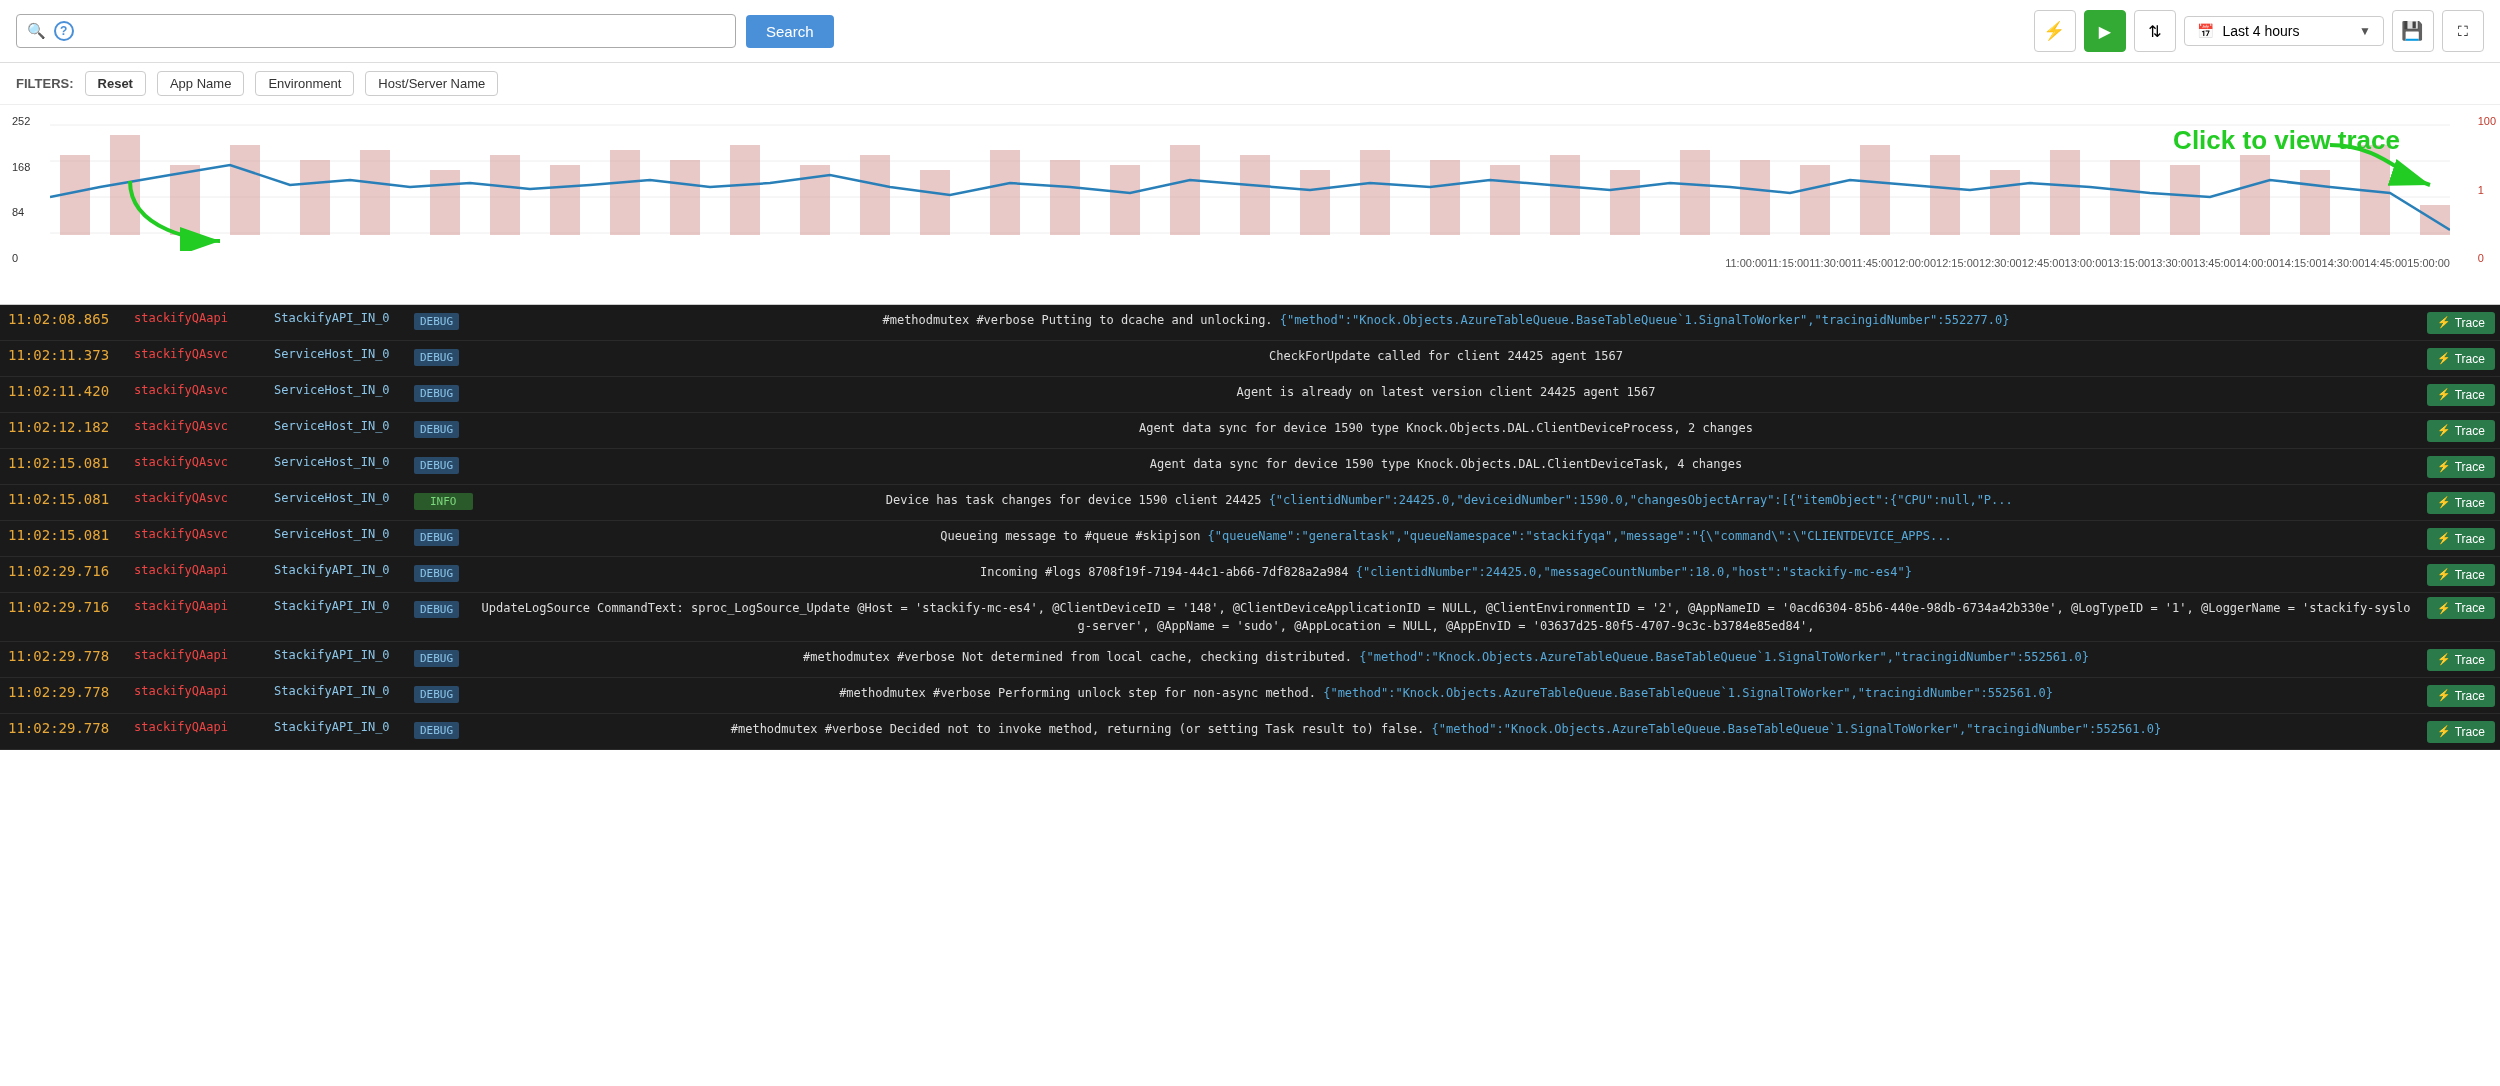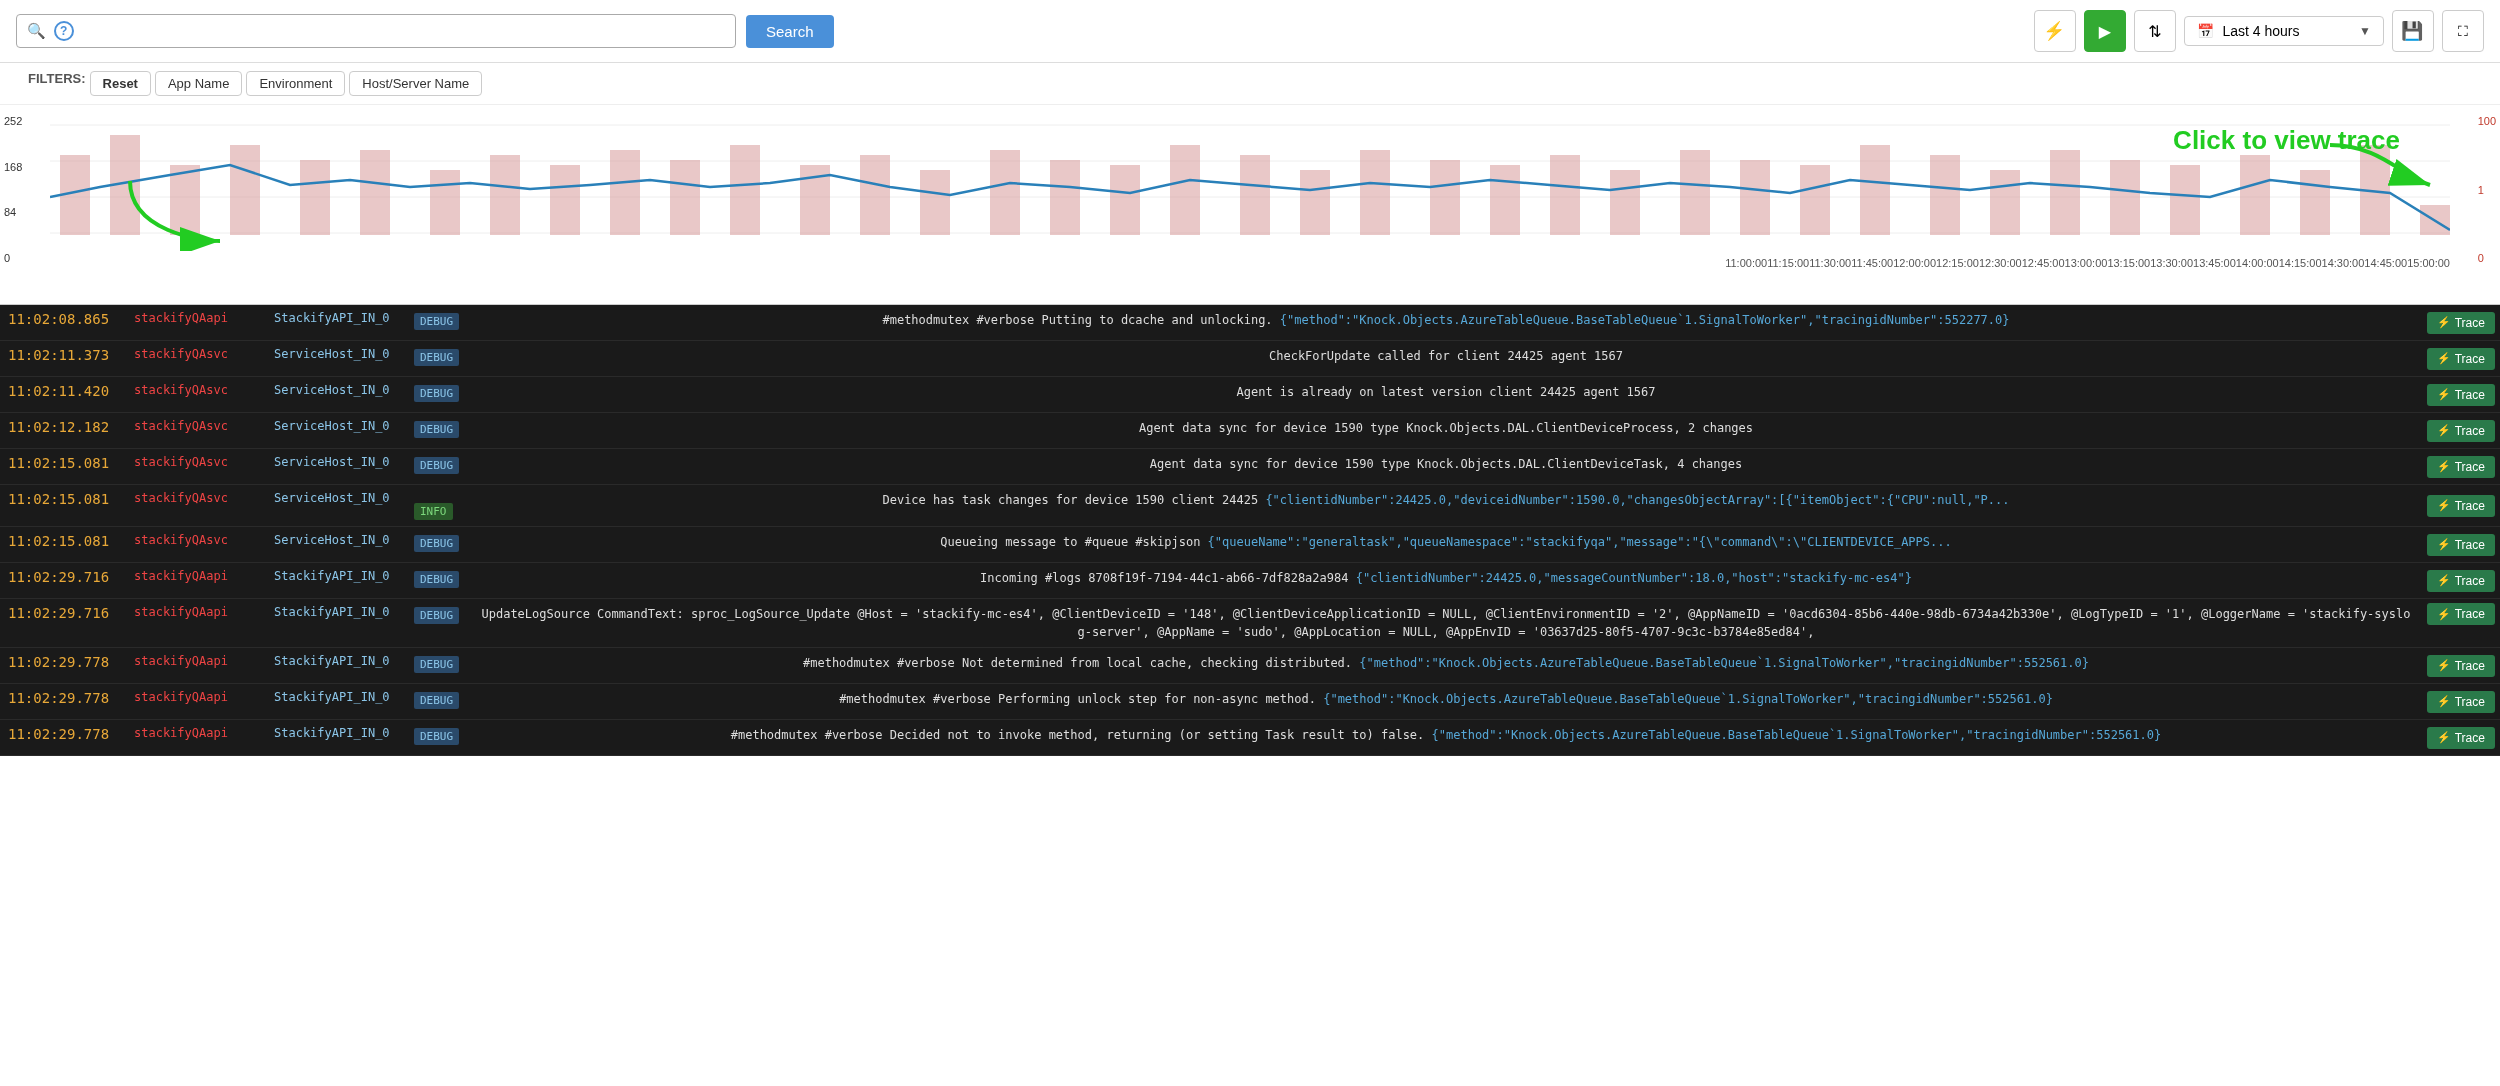--- a/index.html
+++ b/index.html
@@ -75,23 +75,23 @@
       font-size: 14px;
       background: #fff;
       cursor: pointer;
       min-width: 200px;
     }
     .time-range-selector .chevron { font-size: 12px; color: #555; margin-left: auto; }
 
     
     .filters-bar {
       display: flex;
-      align-items: flex-start;
-      padding: 8px 28px;
-      gap: 4px;
+      align-items: center;
+      padding: 8px 16px;
+      gap: 11px;
       border-bottom: 1px solid #eee;
     }
     .filters-label {
       font-size: 13px;
       color: #555;
       font-weight: bold;
     }
     .filter-btn {
       border: 1px solid #ccc;
       border-radius: 4px;
@@ -106,21 +106,21 @@
     
     .chart-area {
       position: relative;
       height: 200px;
       background: #fff;
       border-bottom: 1px solid #ccc;
       padding: 10px 50px 30px 50px;
     }
     .chart-y-left {
       position: absolute;
-      left: 4px;
+      left: 12px;
       top: 0;
       height: calc(100% - 30px);
       display: flex;
       flex-direction: column;
       justify-content: space-between;
       font-size: 11px;
       color: #333;
       padding: 10px 0;
     }
     .chart-y-right {
@@ -199,22 +199,22 @@
       border-radius: 2px;
       padding: 2px 6px;
       margin-top: 2px;
       display: inline-block;
       font-size: 11px;
     }
     .level-info {
       background: #2a5a2a;
       color: #7cd87c;
       border-radius: 2px;
-      padding: 2px 6px;
-      margin-top: 12px;
+      padding: 2px 16px;
+      margin-top: 2px;
       display: inline-block;
       font-size: 11px;
     }
     .log-message {
       flex: 1;
       padding: 6px 8px;
       font-size: 12px;
       color: #ddd;
       font-family: monospace;
       line-height: 1.5;

